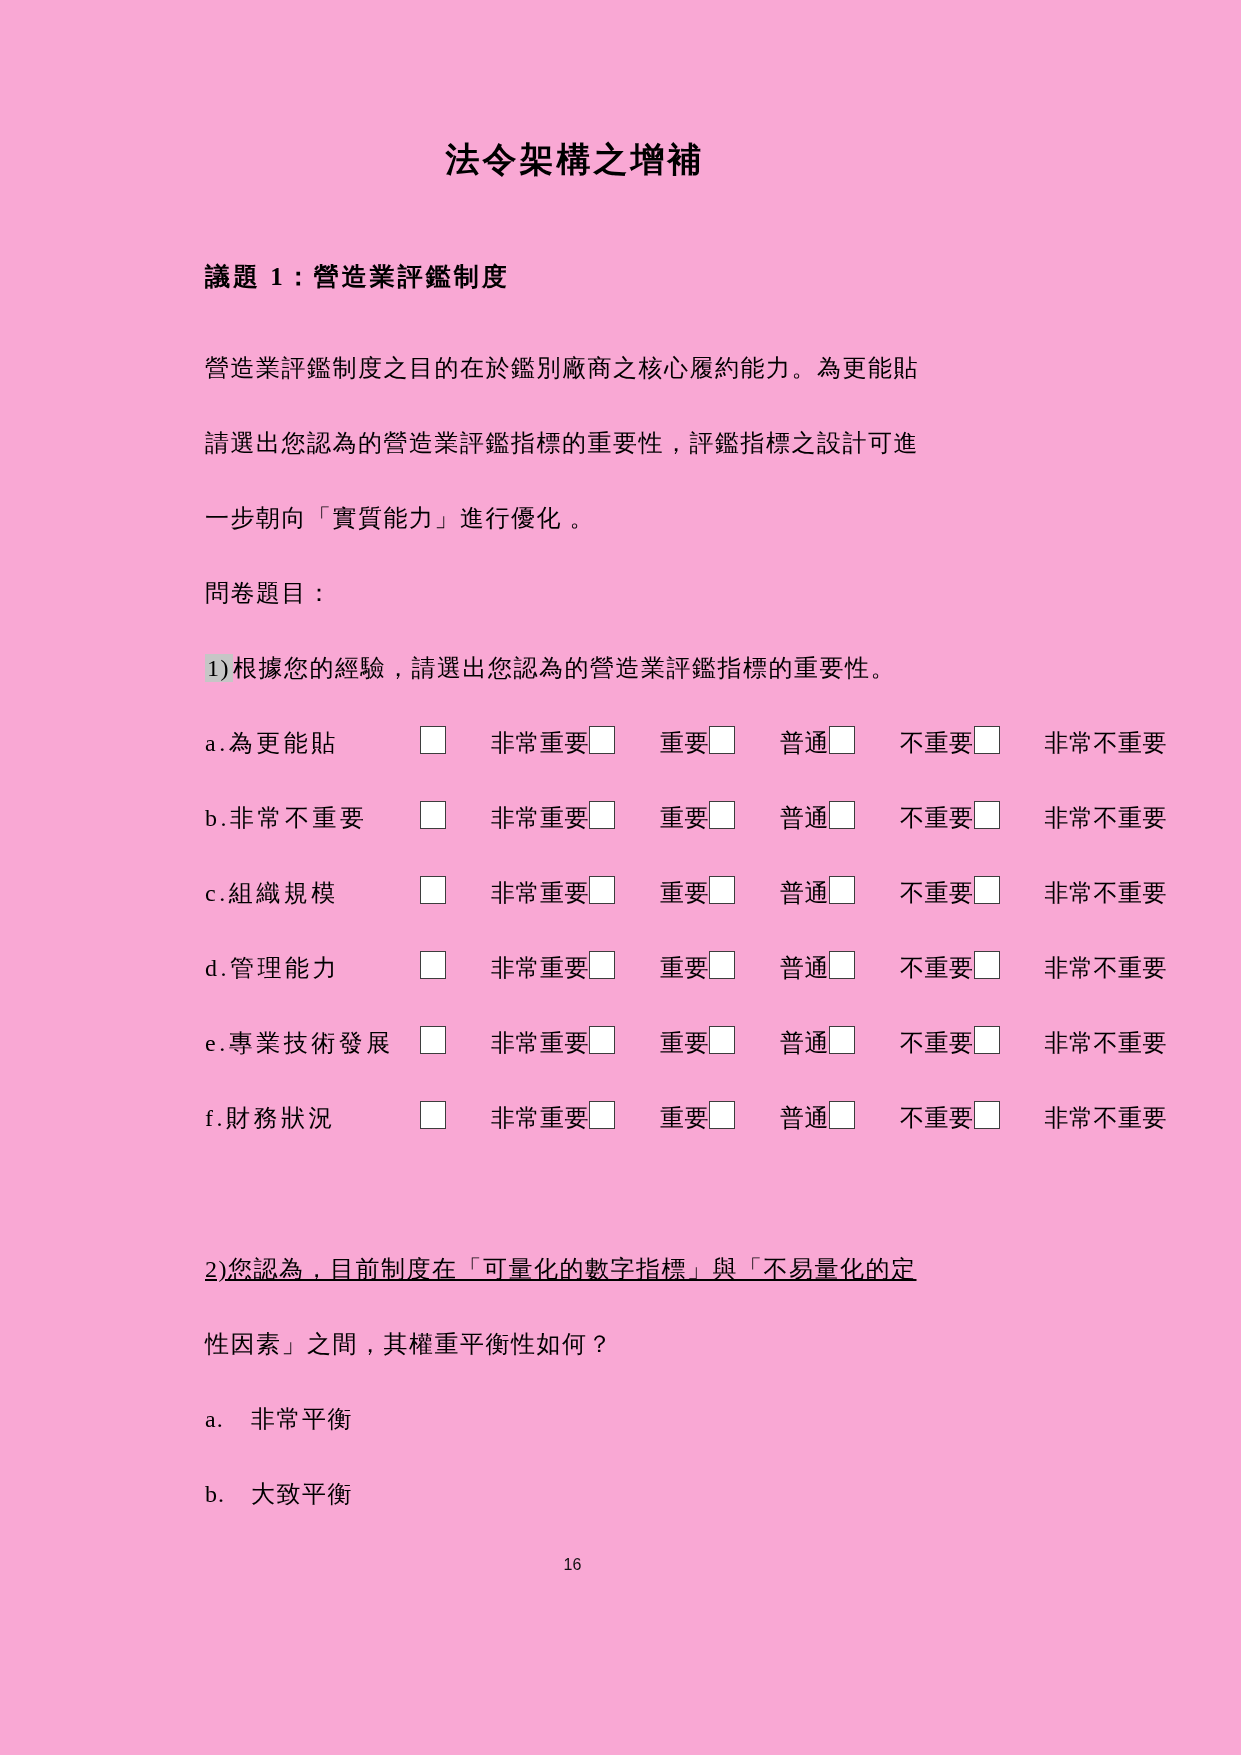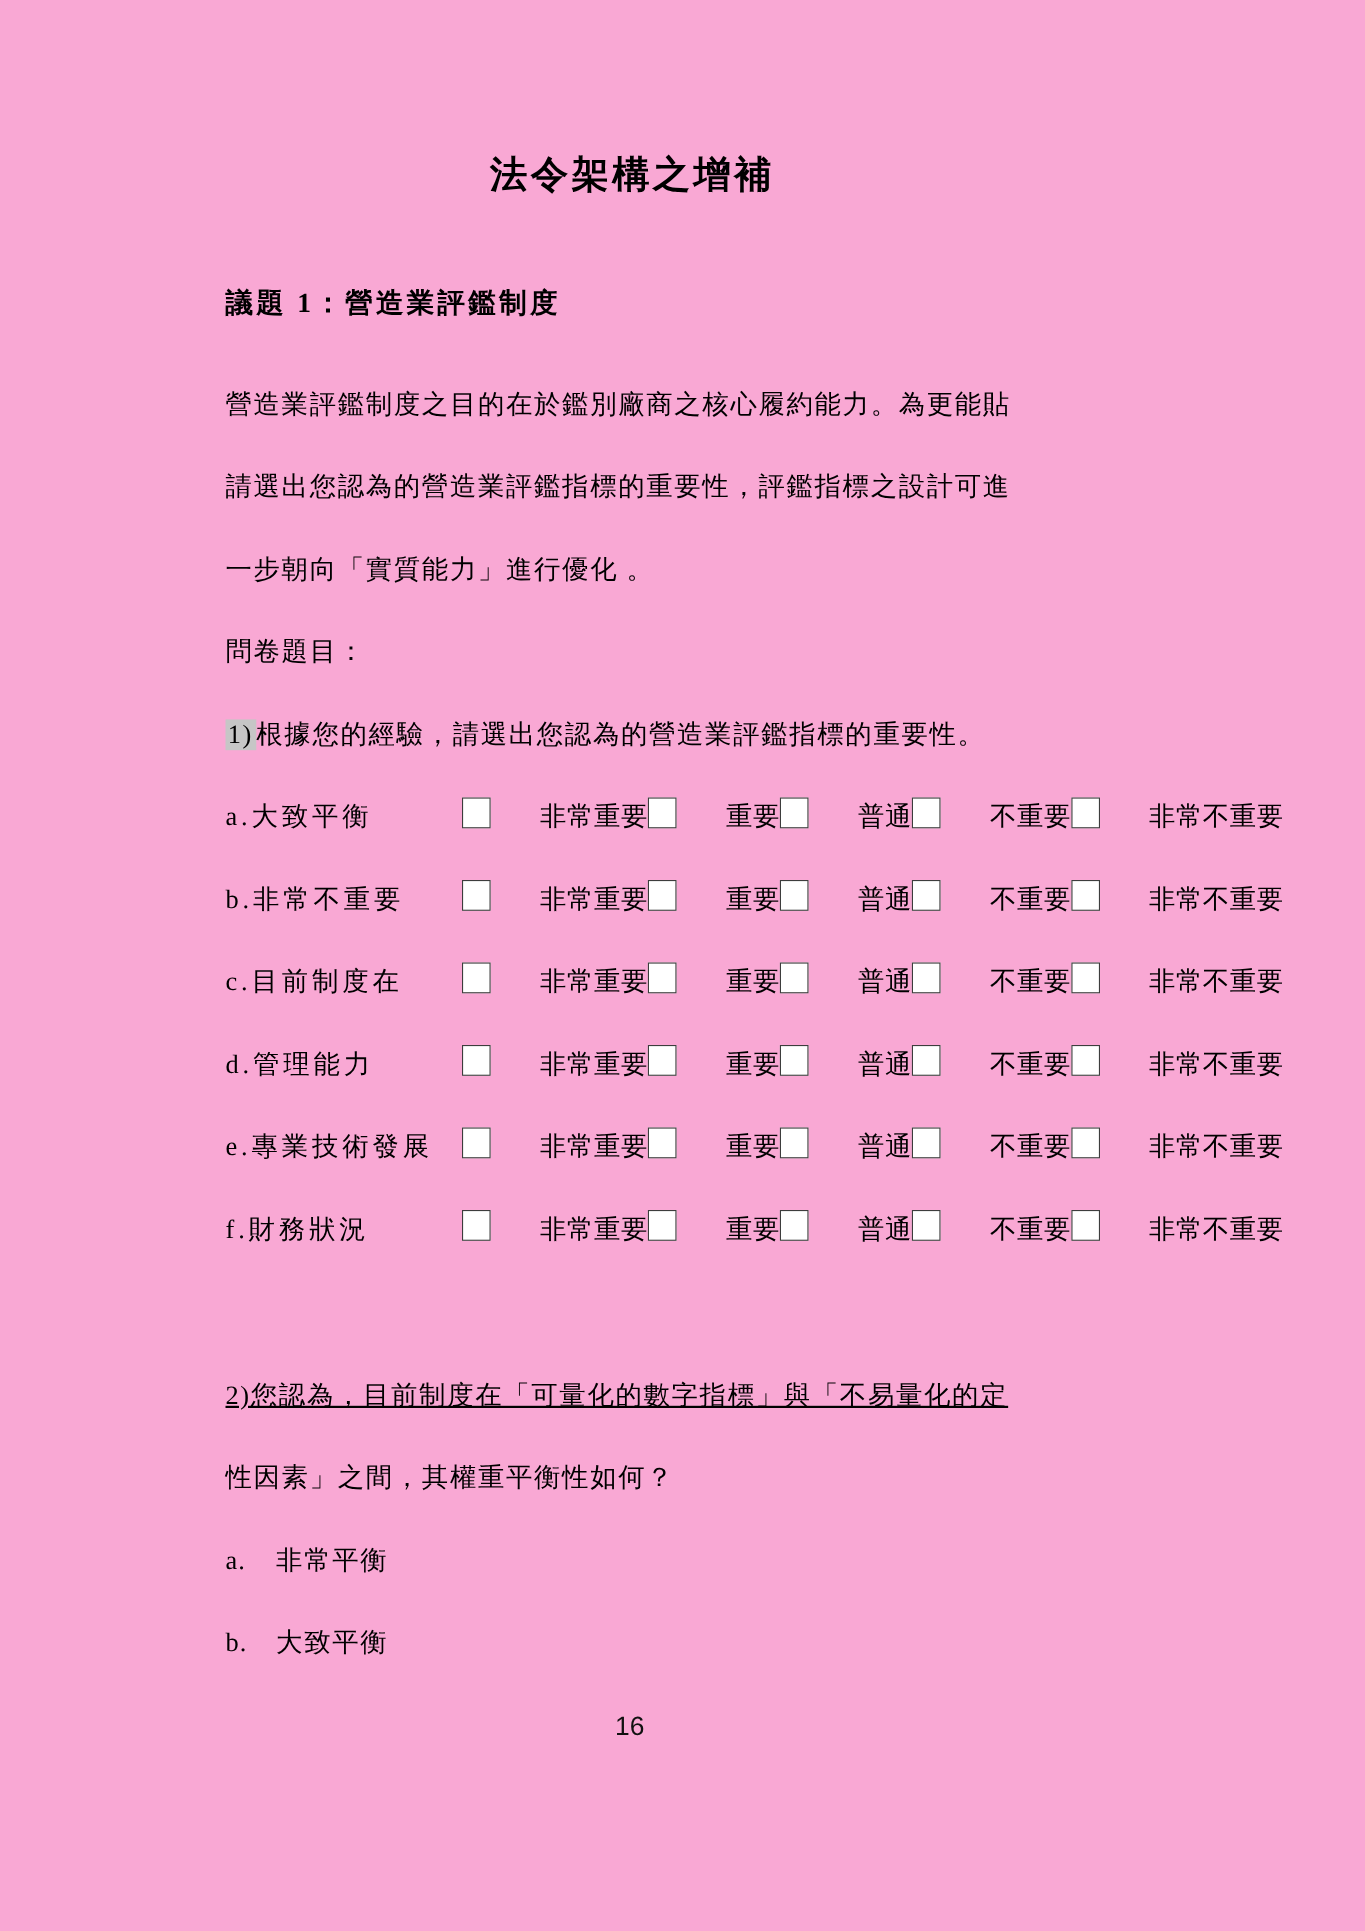--- a/index.html
+++ b/index.html
@@ -30,21 +30,21 @@
   .cb{
     display:inline-block;width:24px;height:26px;
     border:1.5px solid #3d3d3d;box-sizing:content-box;
     vertical-align:-3px;margin-right:1px;background:#fff;
   }
   .opt{letter-spacing:0.5px;margin-left:44px;}
   .q2-first{margin-top:76px;text-decoration:underline;}
   .q2opt .letter{display:inline-block;width:46px;letter-spacing:1px;}
   .pagenum{
     position:absolute;left:205px;top:1556px;width:735px;
-    text-align:center;font-size:24px;
+    text-align:center;font-size:16px;
     font-family:"Liberation Sans","DejaVu Sans",sans-serif;color:#111;
   }
 </style>
 </head>
 <body>
 
 <div class="page">
   <div class="content">
 
     <div class="doc-title">法令架構之增補</div>
@@ -53,23 +53,23 @@
 
     <div class="line">營造業評鑑制度之目的在於鑑別廠商之核心履約能力。為更能貼</div>
     <div class="line">請選出您認為的營造業評鑑指標的重要性，評鑑指標之設計可進</div>
     <div class="line">一步朝向「實質能力」進行優化 。</div>
 
     <div class="line">問卷題目：</div>
 
     <div class="line"><span class="hl">1)</span><span>根據您的經驗，請選出您認為的營造業評鑑指標的重要性。</span></div>
 
     <div id="q1-rows">
-        <div class="qrow"><span class="qlabel">a.大致平衡</span><span class="cb"></span><span class="opt">非常重要</span><span class="cb"></span><span class="opt">重要</span><span class="cb"></span><span class="opt">普通</span><span class="cb"></span><span class="opt">不重要</span><span class="cb"></span><span class="opt">非常不重要</span></div>
+        <div class="qrow"><span class="qlabel">a.為更能貼</span><span class="cb"></span><span class="opt">非常重要</span><span class="cb"></span><span class="opt">重要</span><span class="cb"></span><span class="opt">普通</span><span class="cb"></span><span class="opt">不重要</span><span class="cb"></span><span class="opt">非常不重要</span></div>
         <div class="qrow"><span class="qlabel">b.非常不重要</span><span class="cb"></span><span class="opt">非常重要</span><span class="cb"></span><span class="opt">重要</span><span class="cb"></span><span class="opt">普通</span><span class="cb"></span><span class="opt">不重要</span><span class="cb"></span><span class="opt">非常不重要</span></div>
-        <div class="qrow"><span class="qlabel">c.目前制度在</span><span class="cb"></span><span class="opt">非常重要</span><span class="cb"></span><span class="opt">重要</span><span class="cb"></span><span class="opt">普通</span><span class="cb"></span><span class="opt">不重要</span><span class="cb"></span><span class="opt">非常不重要</span></div>
+        <div class="qrow"><span class="qlabel">c.組織規模</span><span class="cb"></span><span class="opt">非常重要</span><span class="cb"></span><span class="opt">重要</span><span class="cb"></span><span class="opt">普通</span><span class="cb"></span><span class="opt">不重要</span><span class="cb"></span><span class="opt">非常不重要</span></div>
         <div class="qrow"><span class="qlabel">d.管理能力</span><span class="cb"></span><span class="opt">非常重要</span><span class="cb"></span><span class="opt">重要</span><span class="cb"></span><span class="opt">普通</span><span class="cb"></span><span class="opt">不重要</span><span class="cb"></span><span class="opt">非常不重要</span></div>
         <div class="qrow"><span class="qlabel">e.專業技術發展</span><span class="cb"></span><span class="opt">非常重要</span><span class="cb"></span><span class="opt">重要</span><span class="cb"></span><span class="opt">普通</span><span class="cb"></span><span class="opt">不重要</span><span class="cb"></span><span class="opt">非常不重要</span></div>
         <div class="qrow"><span class="qlabel">f.財務狀況</span><span class="cb"></span><span class="opt">非常重要</span><span class="cb"></span><span class="opt">重要</span><span class="cb"></span><span class="opt">普通</span><span class="cb"></span><span class="opt">不重要</span><span class="cb"></span><span class="opt">非常不重要</span></div>
       </div>
 
     <div class="line q2-first">2)您認為，目前制度在「可量化的數字指標」與「不易量化的定</div>
     <div class="line">性因素」之間，其權重平衡性如何？</div>
 
     <div id="q2-options">
         <div class="line q2opt"><span class="letter">a.</span><span>非常平衡</span></div>

